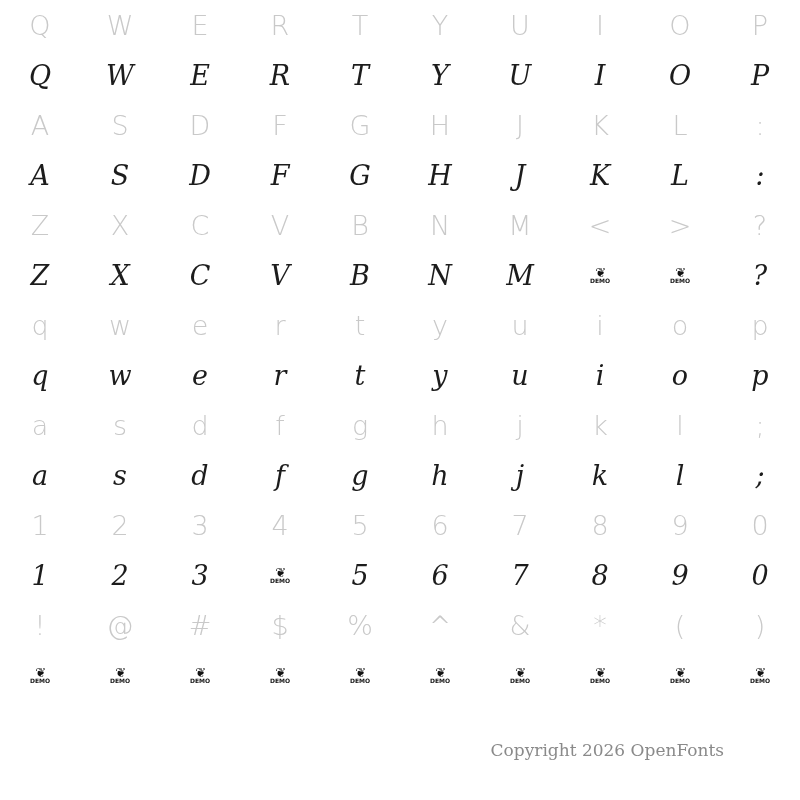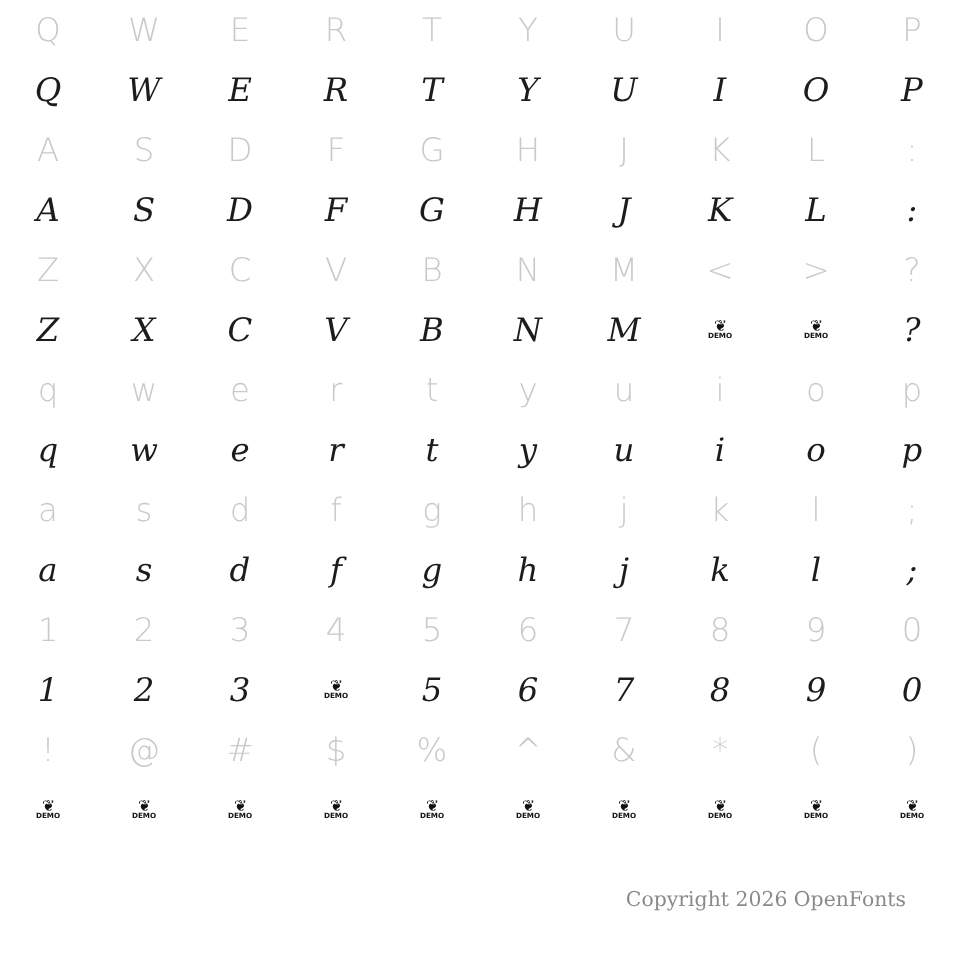--- a/index.html
+++ b/index.html
@@ -83,21 +83,21 @@
   }
   #footer {
     position: absolute;
     left: 0;
     bottom: 0;
     width: 800px;
     height: 70px;
     display: flex;
     align-items: flex-start;
     justify-content: flex-end;
-    padding-right: 45px;
+    padding-right: 76px;
     padding-top: 10px;
     box-sizing: border-box;
   }
   #copyright {
     color: #8a8a8a;
     font-family: "DejaVu Serif", serif;
     font-size: 17px;
     font-style: normal;
     font-weight: 400;
     white-space: nowrap;

